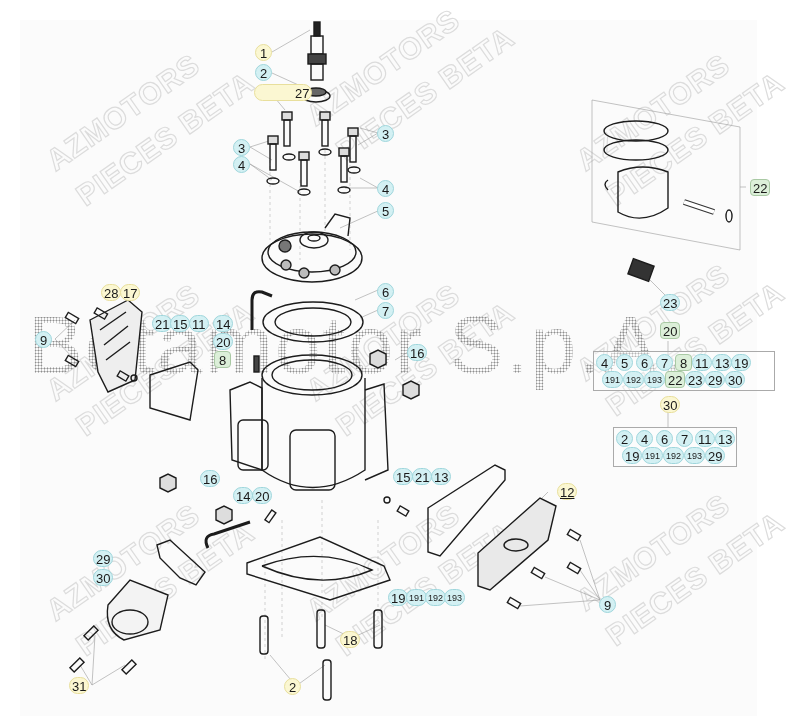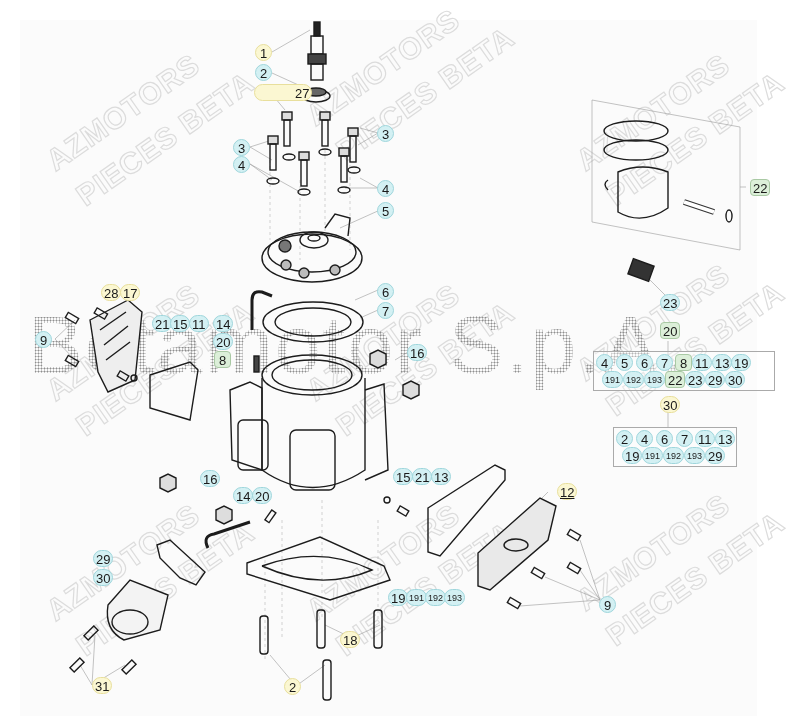--- a/index.html
+++ b/index.html
@@ -248,21 +248,21 @@
 <div class="callout c-yellow" style="left:557px;top:483px;text-decoration:underline;">12</div>
 <div class="callout c-cyan" style="left:93px;top:550px;">29</div>
 <div class="callout c-cyan" style="left:93px;top:569px;">30</div>
 <div class="callout c-cyan" style="left:388px;top:589px;">19</div>
 <div class="callout c-cyan small" style="left:406px;top:589px;">191</div>
 <div class="callout c-cyan small" style="left:425px;top:589px;">192</div>
 <div class="callout c-cyan small" style="left:444px;top:589px;">193</div>
 <div class="callout c-cyan" style="left:599px;top:596px;">9</div>
 <div class="callout c-yellow" style="left:340px;top:631px;">18</div>
 <div class="callout c-yellow" style="left:284px;top:678px;">2</div>
-<div class="callout c-yellow" style="left:92px;top:677px;">31</div>
+<div class="callout c-yellow" style="left:69px;top:677px;">31</div>
 
 <div class="callout c-cyan" style="left:596px;top:354px;">4</div>
 <div class="callout c-cyan" style="left:616px;top:354px;">5</div>
 <div class="callout c-cyan" style="left:636px;top:354px;">6</div>
 <div class="callout c-cyan" style="left:656px;top:354px;">7</div>
 <div class="callout c-green" style="left:675px;top:354px;">8</div>
 <div class="callout c-cyan" style="left:692px;top:354px;">11</div>
 <div class="callout c-cyan" style="left:712px;top:354px;">13</div>
 <div class="callout c-cyan" style="left:731px;top:354px;">19</div>
 <div class="callout c-cyan small" style="left:602px;top:371px;">191</div>

